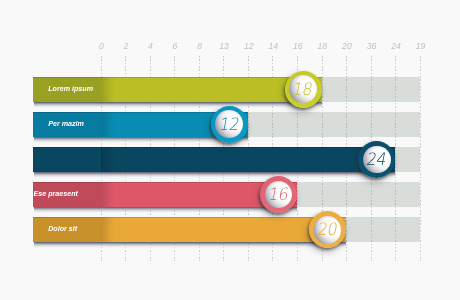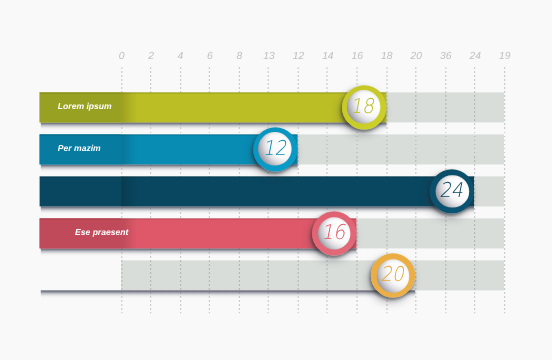--- a/index.html
+++ b/index.html
@@ -122,21 +122,29 @@
       </div>
       <div class="row" style="left: 32.5px; top: 146.9px; width: 362.72px; height: 25.2px;">
         <div class="bar-fill" style="left: 0px; width: 100%; background: rgb(9, 70, 95);"></div>
         <div class="head-shadow" style="left: 68px;"></div>
         <div class="bar-top-line"></div>
       </div>
       <div class="row" style="left: 32.5px; top: 182px; width: 264.48px; height: 25.2px;">
         <div class="bar-fill" style="left: 0px; width: 100%; background: rgb(223, 88, 105);"></div>
         <div class="head-shadow" style="left: 68px;"></div>
         <div class="bar-head" style="left: 0px; width: 68px; background: rgb(193, 74, 90);">
-          <span class="bar-head-txt" style="margin-left: 30px;">Ese praesent</span>
+          <span class="bar-head-txt" style="margin-left: 1px;">Ese praesent</span>
+        </div>
+        <div class="bar-top-line"></div>
+      </div>
+      <div class="row" style="left: 32.5px; top: 217.1px; width: 313.6px; height: 25.2px;">
+        <div class="bar-fill" style="left: 0px; width: 100%; background: rgb(234, 168, 54);"></div>
+        <div class="head-shadow" style="left: 68px;"></div>
+        <div class="bar-head" style="left: 0px; width: 68px; background: rgb(200, 145, 42);">
+          <span class="bar-head-txt" style="margin-left: 15.7px;">Dolor sit</span>
         </div>
         <div class="bar-top-line"></div>
       </div>
     </div>
   <div class="layer" id="bubbles-layer">
       <div class="bubble bubble-shadow" style="left: 284.54px; top: 70.8px; width: 37px; height: 37px; background: linear-gradient(160deg, rgb(195, 198, 38) 0%, rgb(200, 203, 39) 40%, rgb(205, 208, 40) 100%);">
         <div class="bubble-inner" style="left: 4.6px; top: 4.6px; width: 27.8px; height: 27.8px; background: radial-gradient(27.244px at 82% 31%, rgb(255, 255, 255) 0%, rgb(254, 254, 254) 30%, rgb(247, 247, 248) 50%, rgb(226, 226, 230) 63%, rgb(196, 197, 203) 74%, rgb(159, 160, 168) 86%, rgb(121, 122, 132) 100%);">
           <span class="bubble-num" style="color: rgb(187, 190, 37);">18</span>
         </div>
       </div>

